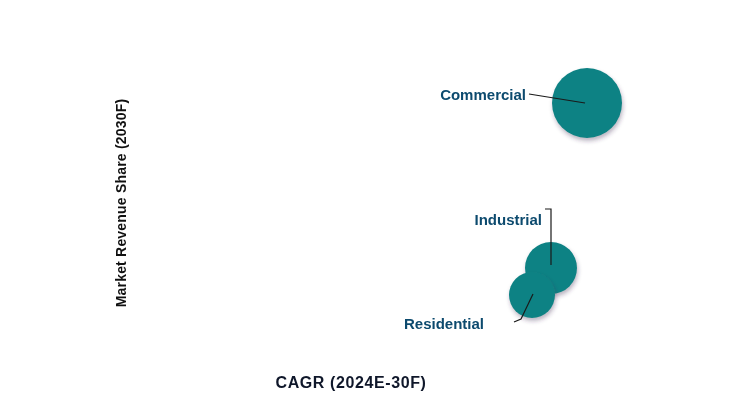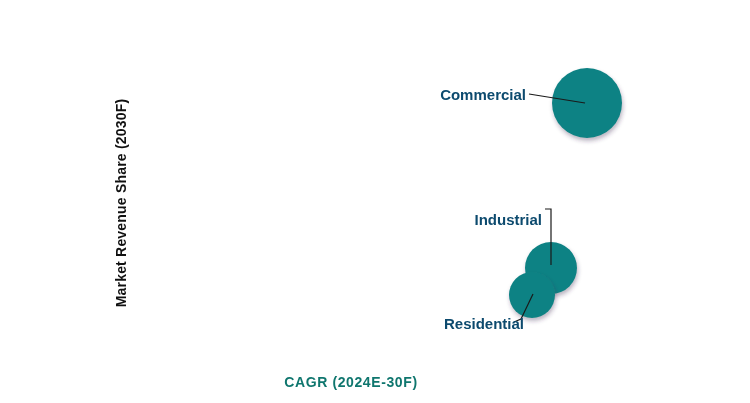--- a/index.html
+++ b/index.html
@@ -38,23 +38,23 @@
     font-weight: 600;
     color: #111111;
     white-space: nowrap;
     letter-spacing: 0.2px;
   }
   .x-label {
     position: absolute;
     left: 351px;
     top: 374px;
     transform: translateX(-50%);
-    font-size: 14px;
+    font-size: 16px;
     font-weight: 600;
-    color: #0f766e;
+    color: #0f172a;
     white-space: nowrap;
     letter-spacing: 0.6px;
   }
   .chart-svg {
     position: absolute;
     left: 0;
     top: 0;
   }
   .bubble-label {
     position: absolute;
@@ -85,16 +85,16 @@
       <circle cx="551" cy="268" r="26" fill="#108284" filter="url(#bubbleShadow)"></circle>
       <circle cx="532" cy="295" r="23" fill="#108284" filter="url(#bubbleShadow)"></circle>
       <polyline points="529,94 585,103" fill="none" stroke="#1A1A1A" stroke-width="1.2"></polyline>
       <polyline points="545,209 551,209 551,265" fill="none" stroke="#1A1A1A" stroke-width="1.2"></polyline>
       <polyline points="514,322 521,319 533,294" fill="none" stroke="#1A1A1A" stroke-width="1.2"></polyline>
     </svg>
 
   <div id="bubble-labels">
       <div class="bubble-label" style="left: 526px; top: 94px;">Commercial</div>
       <div class="bubble-label" style="left: 542px; top: 210px; margin-top: 9px;">Industrial</div>
-      <div class="bubble-label" style="left: 524px; top: 323px;">Residential</div>
+      <div class="bubble-label" style="left: 484px; top: 323px;">Residential</div>
     </div>
 
 </div>
 
 </body></html>

